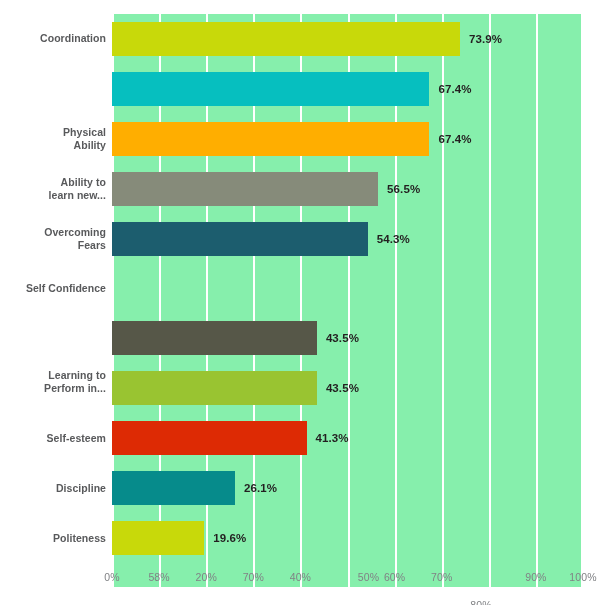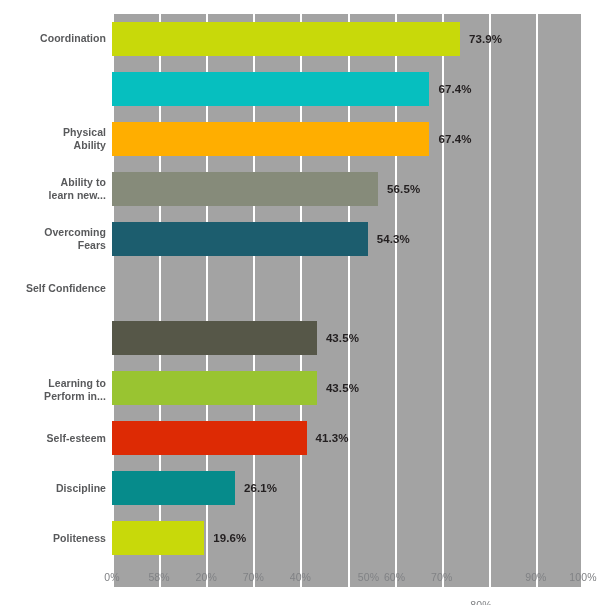--- a/index.html
+++ b/index.html
@@ -40,21 +40,21 @@
     height: 14px;
   }
 
   
   #plot-area {
     position: absolute;
     left: 112px;
     top: 14px;
     width: 471px;
     height: 573px;
-    background: #a3a3a3;
+    background: #86efac;
   }
 
   #gridlines {
     position: absolute;
     left: 0; top: 0;
     width: 100%; height: 100%;
     pointer-events: none;
   }
   .gridline {
     position: absolute;
@@ -163,21 +163,21 @@
         <div>
           <span>Overcoming</span>
           <span>Fears</span>
         </div>
       </div>
       <div class="cat-label" style="top: 249.545px; height: 49.9091px;">
         <div>
           <span>Self Confidence</span>
         </div>
       </div>
-      <div class="cat-label" style="top: 351px; height: 49.9091px; padding-left: 16px;">
+      <div class="cat-label" style="top: 343px; height: 49.9091px; padding-left: 16px;">
         <div>
           <span>Learning to</span>
           <span>Perform in...</span>
         </div>
       </div>
       <div class="cat-label" style="top: 399.273px; height: 49.9091px;">
         <div>
           <span>Self-esteem</span>
         </div>
       </div>

